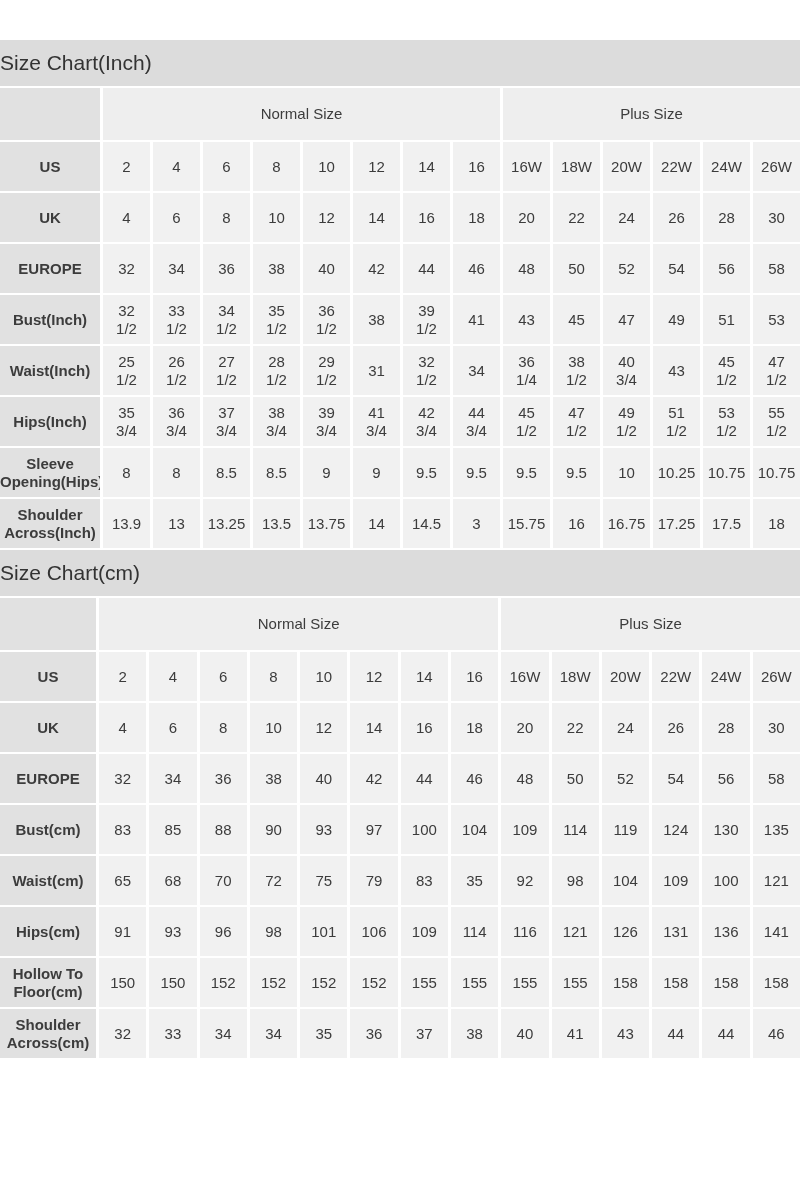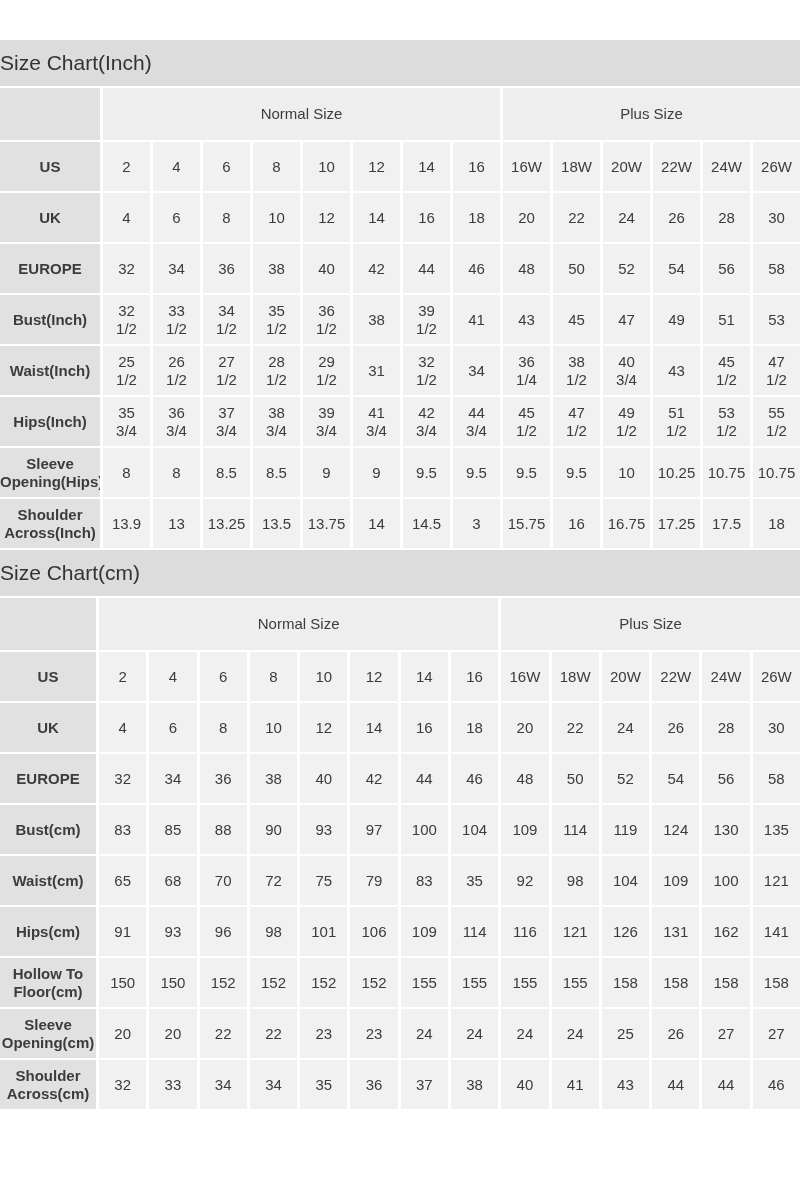--- a/index.html
+++ b/index.html
@@ -347,58 +347,41 @@
             <td>96</td>
             <td>98</td>
             <td>101</td>
             <td>106</td>
             <td>109</td>
             <td>114</td>
             <td>116</td>
             <td>121</td>
             <td>126</td>
             <td>131</td>
-            <td>162</td>
+            <td>136</td>
             <td>141</td>
           </tr>
           <tr>
             <td class="row-label">Hollow To Floor(cm)</td>
             <td>150</td>
             <td>150</td>
             <td>152</td>
             <td>152</td>
             <td>152</td>
             <td>152</td>
             <td>155</td>
             <td>155</td>
             <td>155</td>
             <td>155</td>
             <td>158</td>
             <td>158</td>
             <td>158</td>
             <td>158</td>
           </tr>
           <tr>
-            <td class="row-label">Sleeve Opening(cm)</td>
-            <td>20</td>
-            <td>20</td>
-            <td>22</td>
-            <td>22</td>
-            <td>23</td>
-            <td>23</td>
-            <td>24</td>
-            <td>24</td>
-            <td>24</td>
-            <td>24</td>
-            <td>25</td>
-            <td>26</td>
-            <td>27</td>
-            <td>27</td>
-          </tr>
-          <tr>
             <td class="row-label">Shoulder Across(cm)</td>
             <td>32</td>
             <td>33</td>
             <td>34</td>
             <td>34</td>
             <td>35</td>
             <td>36</td>
             <td>37</td>
             <td>38</td>
             <td>40</td>

